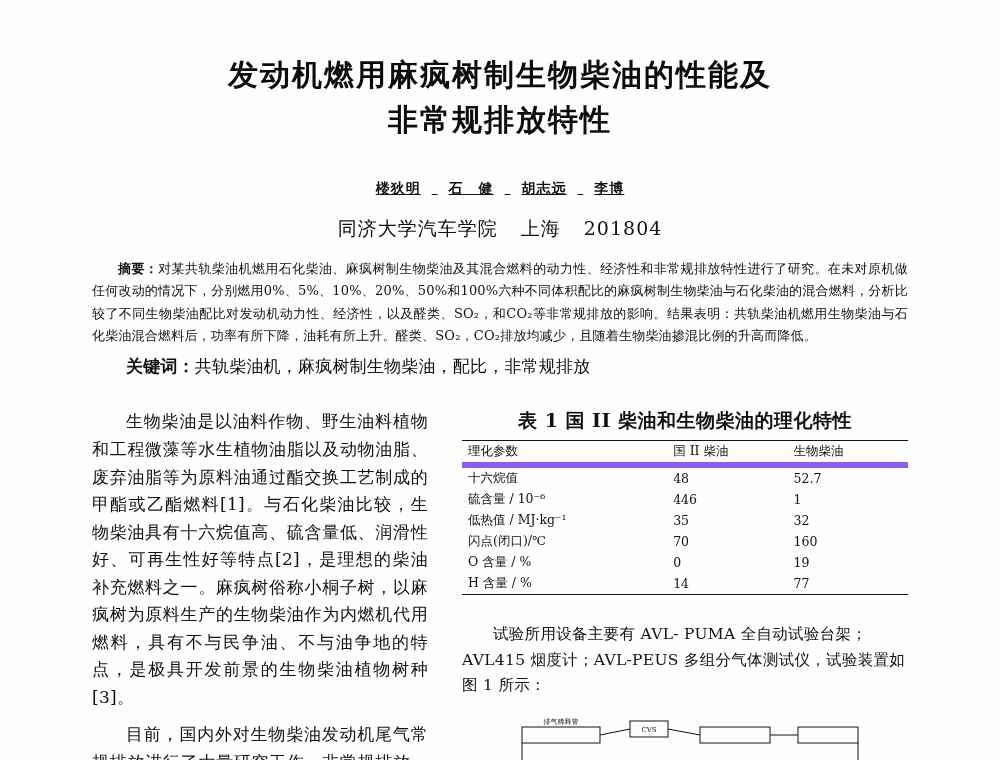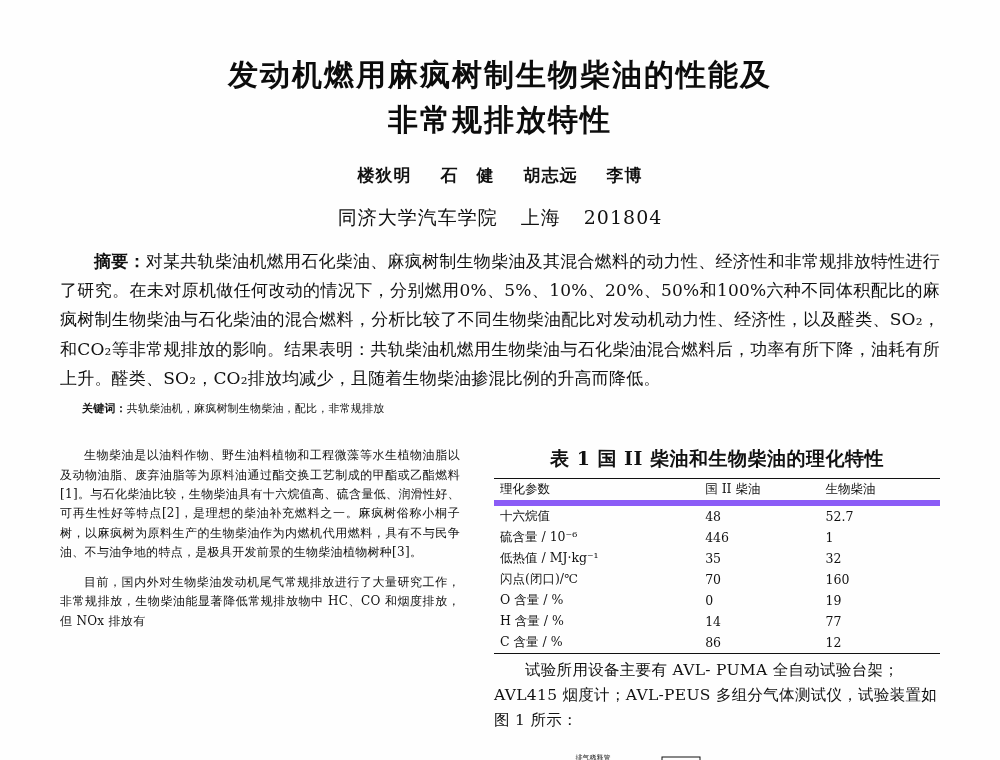--- a/index.html
+++ b/index.html
@@ -13,67 +13,68 @@
     overflow: hidden;
     font-family: "DejaVu Sans", "Liberation Sans", sans-serif;
     color: #111;
   }
   .page {
     position: relative;
     width: 1000px;
     height: 760px;
     background: #fefefe;
     box-sizing: border-box;
-    padding: 0 60px;
+    padding: 0 92px;
   }
 
   
   .title-block {
     text-align: center;
     padding-top: 52px;
   }
   .title-line {
     font-family: "DejaVu Serif", "Liberation Serif", serif;
     font-size: 30px;
     font-weight: 600;
     letter-spacing: 2px;
     line-height: 1.5;
     color: #0c0c0c;
   }
   .authors {
-    margin-top: 22px;
-    font-family: "DejaVu Serif", "Liberation Serif", serif;
-    font-size: 17px;
+    margin-top: 38px;
+    font-family: "DejaVu Serif", "Liberation Serif", serif;
+    font-size: 14px;
     font-weight: 600;
     letter-spacing: 1px;
+    text-decoration: underline;
   }
   .authors span { margin: 0 11px; }
   .affiliation {
     margin-top: 18px;
     font-family: "DejaVu Serif", "Liberation Serif", serif;
     font-size: 19px;
     letter-spacing: 1px;
   }
   .affiliation span { margin: 0 8px; }
 
   
   .abstract {
     margin-top: 16px;
     font-family: "DejaVu Serif", "Liberation Serif", serif;
-    font-size: 17px;
+    font-size: 13px;
     line-height: 1.72;
     text-align: justify;
     letter-spacing: 0.2px;
   }
   .abstract p { margin: 0; text-indent: 2em; }
   .abstract .lbl { font-weight: 700; }
   .keywords {
     margin-top: 8px;
     font-family: "DejaVu Serif", "Liberation Serif", serif;
-    font-size: 11px;
+    font-size: 17px;
     text-indent: 2em;
     letter-spacing: 0.2px;
   }
   .keywords .lbl { font-weight: 700; }
 
   
   .columns {
     display: flex;
     margin-top: 30px;
     gap: 34px;
@@ -83,21 +84,21 @@
 
   .section-head {
     font-family: "DejaVu Sans", "Liberation Sans", sans-serif;
     font-size: 17px;
     font-weight: 700;
     letter-spacing: 1px;
     margin-bottom: 12px;
   }
   .body-par {
     font-family: "DejaVu Serif", "Liberation Serif", serif;
-    font-size: 12px;
+    font-size: 17px;
     line-height: 1.62;
     text-align: justify;
     text-indent: 2em;
     letter-spacing: 0.3px;
     margin: 0 0 10px 0;
   }
 
   
   .table-caption {
     text-align: center;
@@ -123,21 +124,21 @@
     font-weight: 400;
   }
   table.phys tbody td { border-bottom: 0; }
   table.phys tbody tr:last-child td { border-bottom: 1.4px solid #111; }
   .c-param { width: 46%; }
   .c-val   { width: 27%; }
   td.num, th.num { text-align: left; padding-left: 28px; }
 
   
   .fig-par {
-    margin-top: 4px;
+    margin-top: 27px;
     font-family: "DejaVu Serif", "Liberation Serif", serif;
     font-size: 15.5px;
     line-height: 1.62;
     text-indent: 2em;
     letter-spacing: 0.3px;
   }
   .fig-box {
     margin-top: 12px;
     position: relative;
     height: 60px;
@@ -216,25 +217,20 @@
           </tr>
           <tr>
             <td>O 含量 / %</td>
             <td class="num">0</td>
             <td class="num">19</td>
           </tr>
           <tr>
             <td>H 含量 / %</td>
             <td class="num">14</td>
             <td class="num">77</td>
-          </tr>
-          <tr>
-            <td>C 含量 / %</td>
-            <td class="num">86</td>
-            <td class="num">12</td>
           </tr>
         </tbody>
       </table>
 
       <p class="fig-par">试验所用设备主要有 AVL- PUMA 全自动试验台架；AVL415 烟度计；AVL-PEUS 多组分气体测试仪，试验装置如图 1 所示：</p>
 
       <div class="fig-box">
         <svg class="fig-svg" width="446" height="60" viewBox="0 0 446 60">
           <rect x="60" y="14" width="78" height="16" fill="none" stroke="#111" stroke-width="1"></rect>
           <rect x="168" y="8" width="38" height="16" fill="none" stroke="#111" stroke-width="1"></rect>

